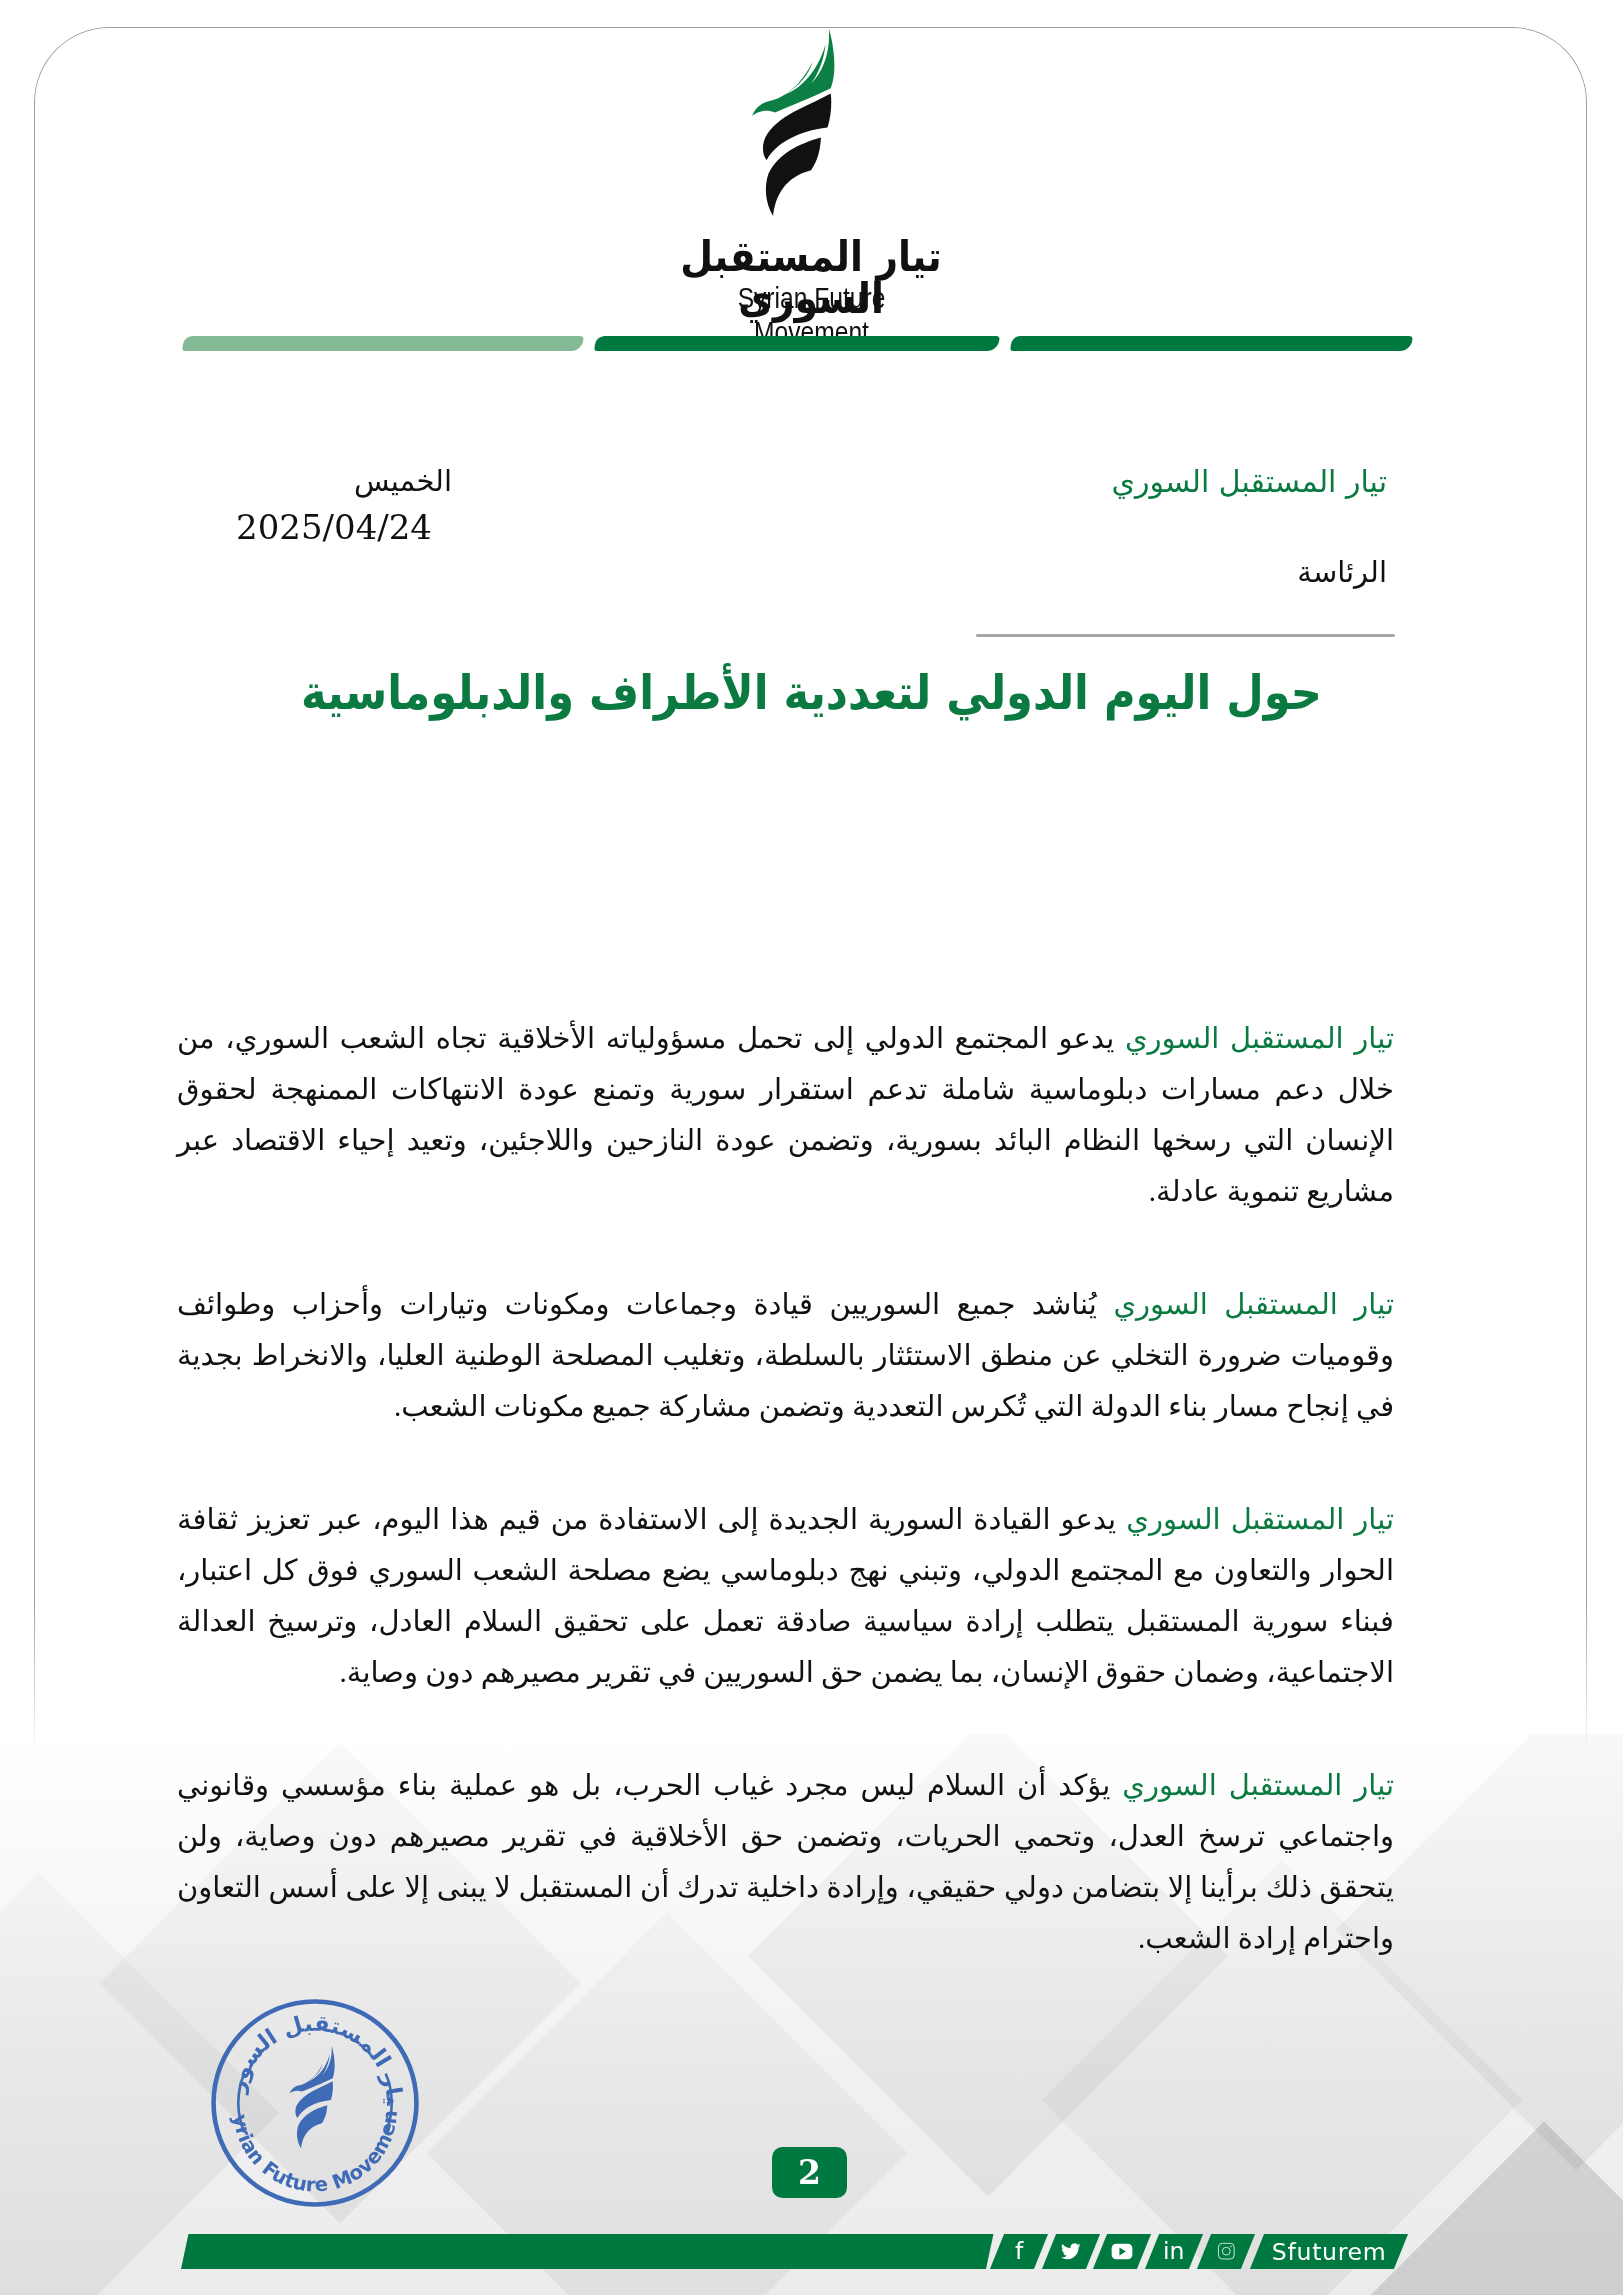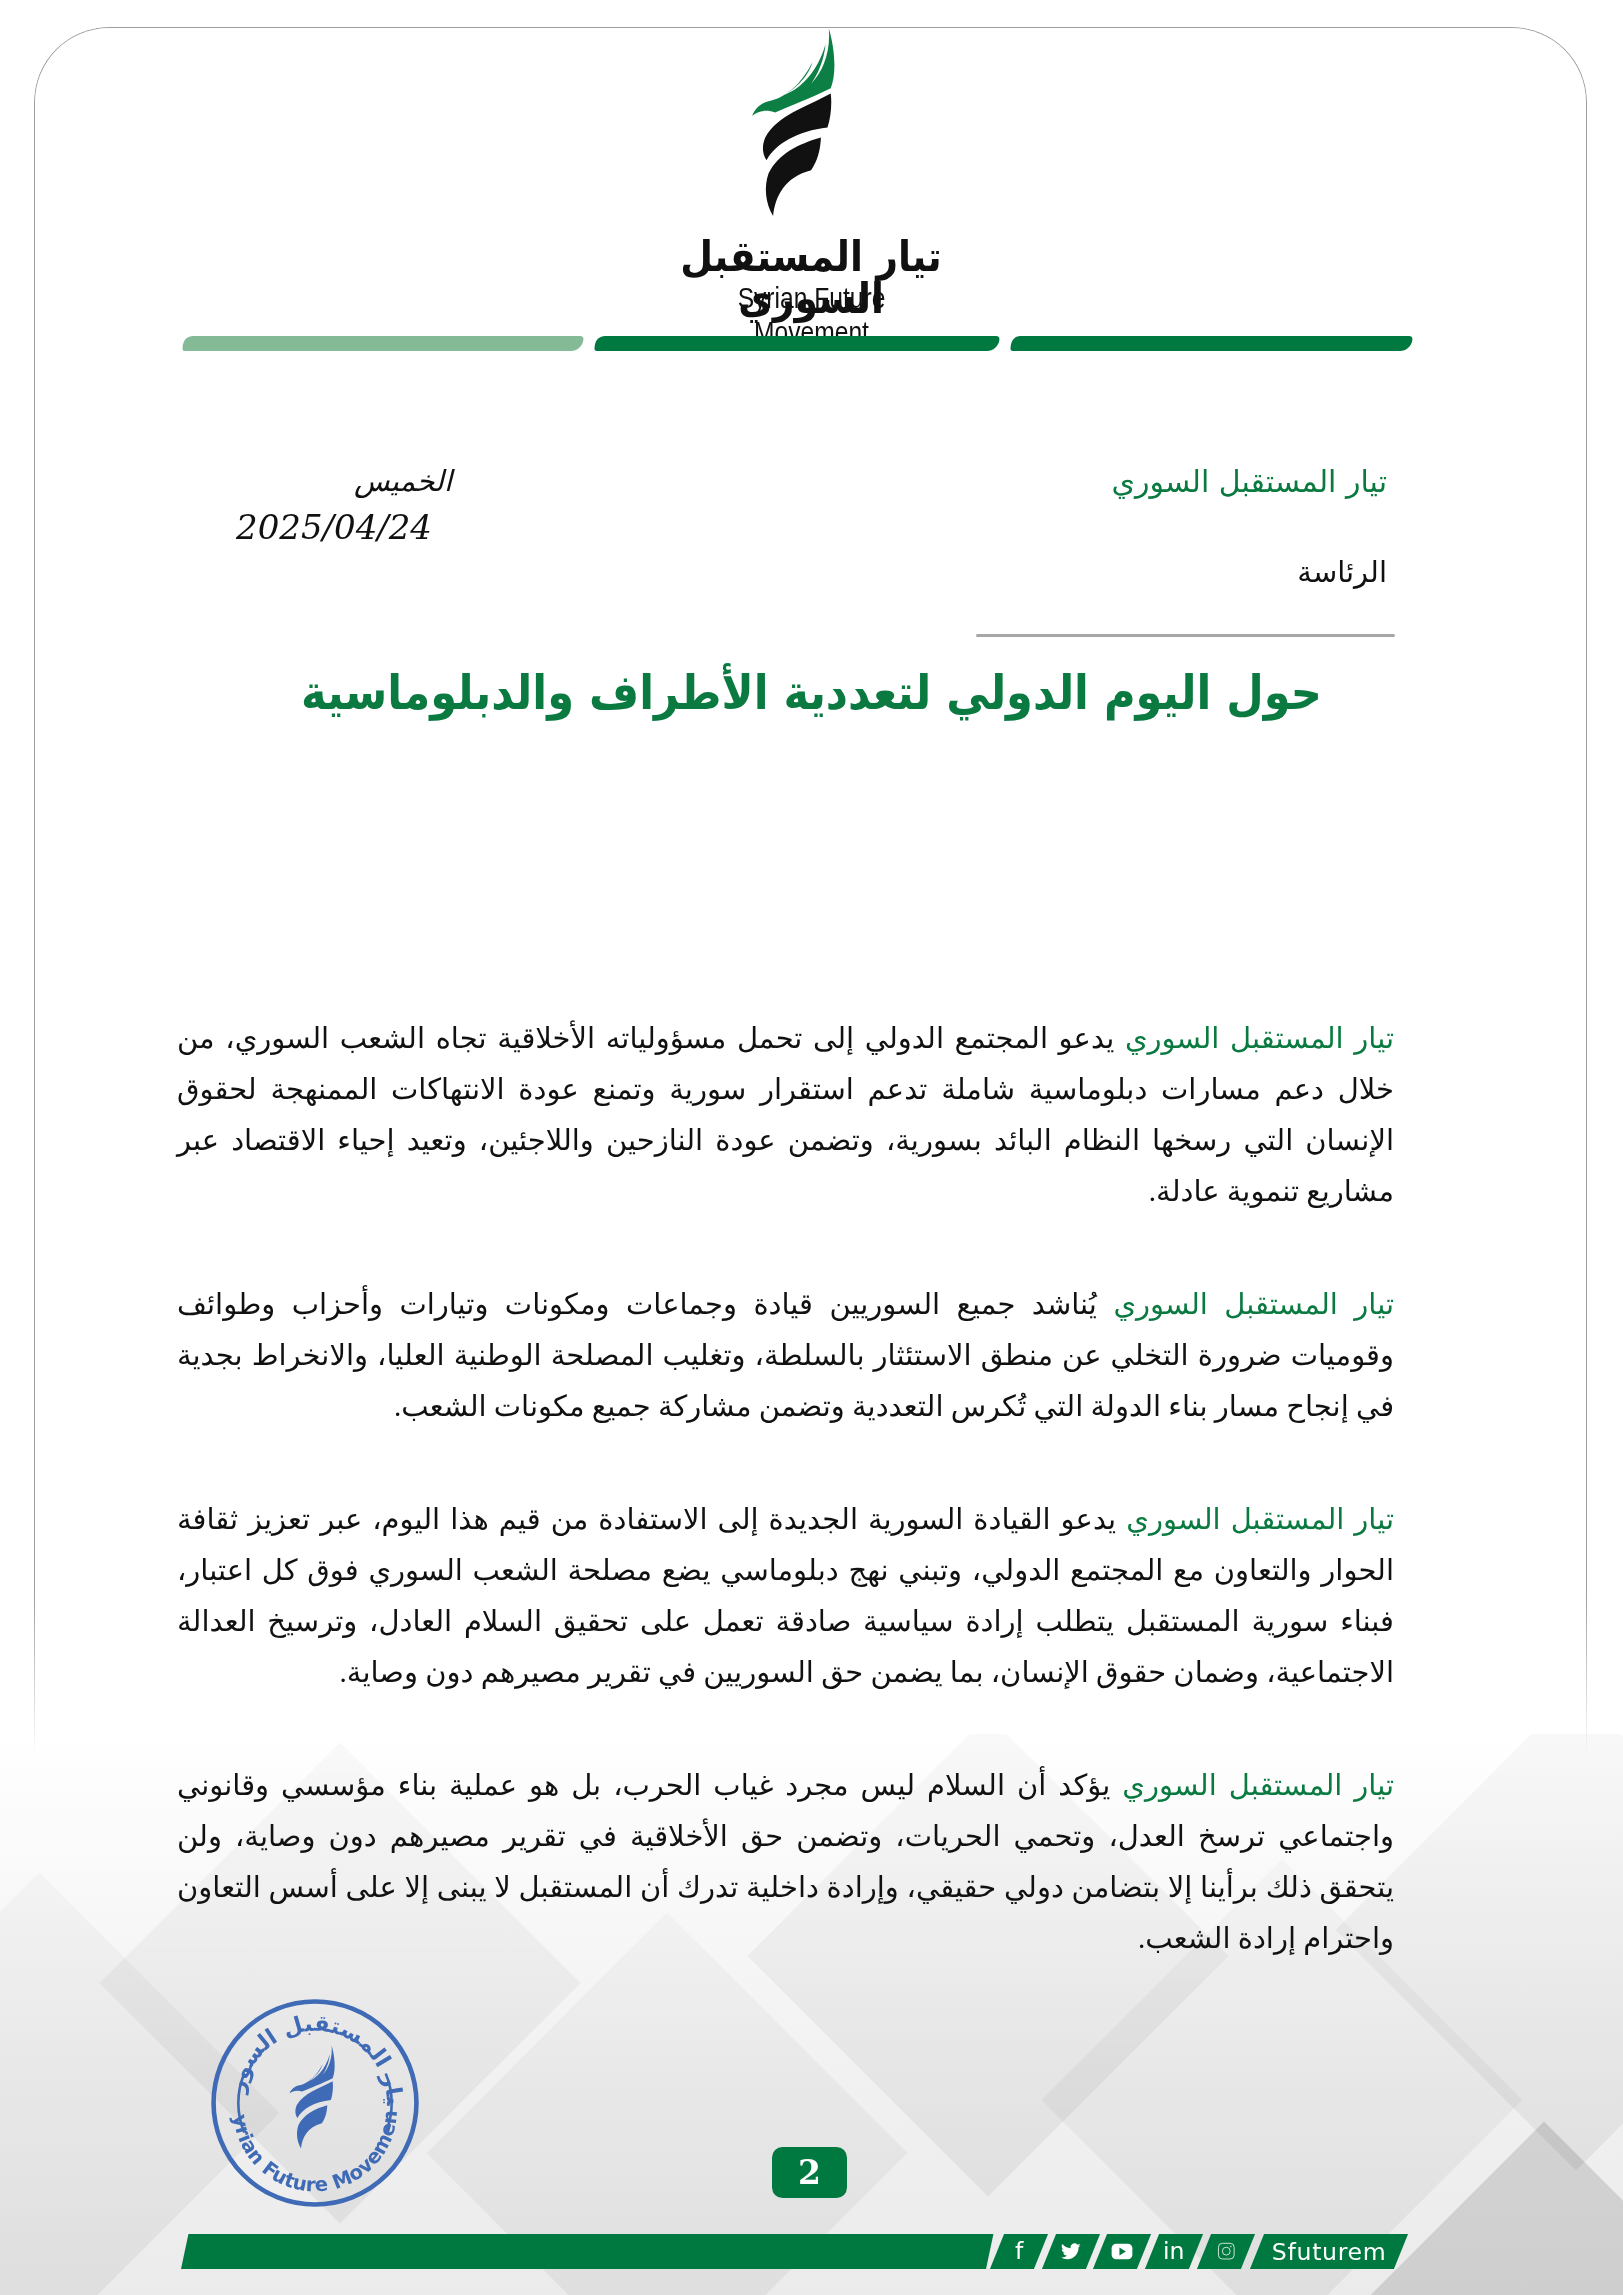--- a/index.html
+++ b/index.html
@@ -44,21 +44,21 @@
 
   
   .meta-right {
     position: absolute; left: 916px; top: 458px; width: 471px; direction: rtl; text-align: right;
     font-family: "DejaVu Sans", sans-serif;
   }
   .meta-right .org { font-size: 30px; color: #0a7a41; line-height: 47px; }
   .meta-right .line { font-size: 29px; color: #111; line-height: 47px; margin-top: 44px; }
   .meta-divider { position: absolute; left: 976px; top: 634px; width: 419px; height: 3.3px; background: #a7a7a7; border-radius: 2px; }
   .meta-left {
-    position: absolute; left: 216px; top: 458px; width: 236px; text-align: right; direction: rtl; font-style: italic;
+    position: absolute; left: 216px; top: 458px; width: 236px; text-align: right; direction: rtl;
   }
   .meta-left .day { font-size: 29px; line-height: 46px; font-family: "DejaVu Sans", sans-serif; }
   .meta-left .date { font-size: 34px; line-height: 46px; font-family: "DejaVu Serif", serif; direction: ltr; text-align: center; }
 
   
   .title {
     position: absolute; left: 164px; top: 652px; width: 1295px; text-align: center; direction: rtl;
     color: #0a7a41; font-weight: bold; font-size: 48px; line-height: 80px;
     font-family: "DejaVu Sans Condensed", "DejaVu Sans", sans-serif;
   }

